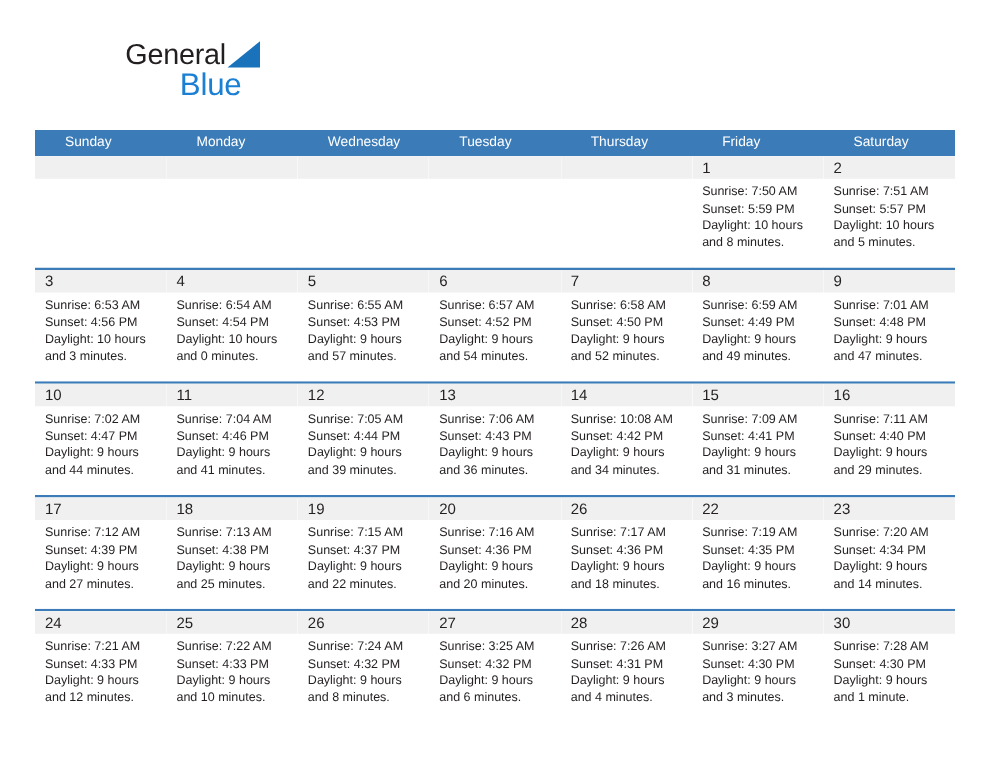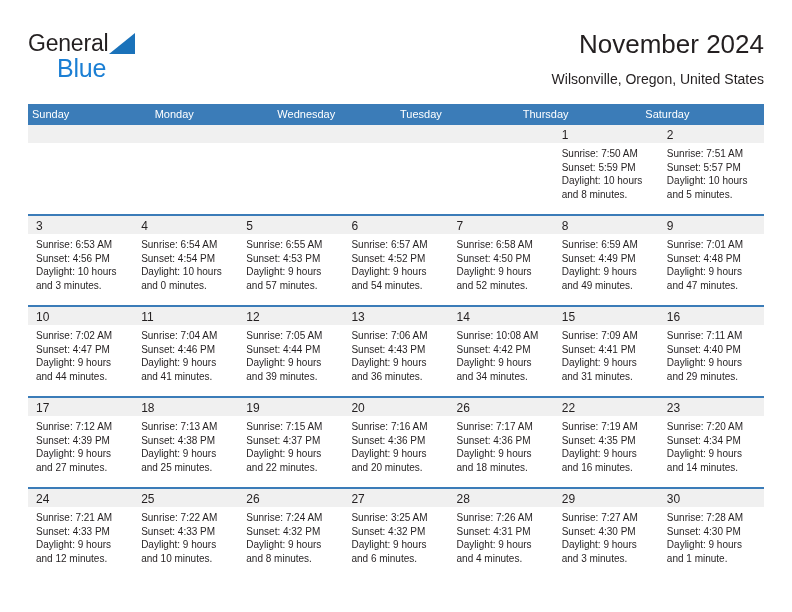--- a/index.html
+++ b/index.html
@@ -24,24 +24,25 @@
   
   .top-bar {
     position: absolute;
     left: 28px;
     top: 28px;
     right: 28px;
     height: 70px;
   }
   .brand {
     position: absolute;
-    left: 0;
+    left: 16px;
     top: 2px;
     width: 220px;
     height: 58px;
+    text-align: center;
   }
   .brand-row1 {
     position: relative;
     display: block;
     height: 26px;
     line-height: 26px;
     white-space: nowrap;
   }
   .brand-general {
     font-size: 23px;
@@ -96,21 +97,21 @@
     width: 736px;
   }
   .dow-row {
     display: flex;
     background: #3b7cb8;
     height: 21px;
   }
   .dow-cell {
     flex: 1 1 0;
     box-sizing: border-box;
-    padding-left: 4px;
+    padding-left: 24px;
     font-size: 11px;
     color: #ffffff;
     line-height: 21px;
     white-space: nowrap;
     overflow: hidden;
   }
   .week-row {
     display: flex;
     height: 89px;
     border-top: 2px solid #3b7cb8;
@@ -156,34 +157,31 @@
 
   <div class="top-bar">
 
     <div class="brand">
       <span class="brand-row1">
         <span class="brand-general">General</span><span class="brand-flag"></span>
       </span>
       <span class="brand-row2">Blue</span>
     </div>
 
-    <div class="title-block">
-      <div class="cal-title">November 2024</div>
-      <div class="cal-subtitle">Wilsonville, Oregon, United States</div>
-    </div>
 
   </div>
 
   <div class="calendar">
     <div class="dow-row" id="dow-row">
         <div class="dow-cell">Sunday</div>
         <div class="dow-cell">Monday</div>
         <div class="dow-cell">Wednesday</div>
         <div class="dow-cell">Tuesday</div>
         <div class="dow-cell">Thursday</div>
+        <div class="dow-cell">Friday</div>
         <div class="dow-cell">Saturday</div>
       </div>
     <div id="weeks-container">
         <div class="week-row first">
           <div class="day-cell empty">
             <div class="day-num-band"><span class="day-num"></span></div>
             <div class="day-info"></div>
           </div>
           <div class="day-cell empty">
             <div class="day-num-band"><span class="day-num"></span></div>
@@ -457,21 +455,21 @@
             <div class="day-info">
               <div>Sunrise: 7:26 AM</div>
               <div>Sunset: 4:31 PM</div>
               <div>Daylight: 9 hours</div>
               <div>and 4 minutes.</div>
             </div>
           </div>
           <div class="day-cell">
             <div class="day-num-band"><span class="day-num">29</span></div>
             <div class="day-info">
-              <div>Sunrise: 7:27 AM</div>
+              <div>Sunrise: 3:27 AM</div>
               <div>Sunset: 4:30 PM</div>
               <div>Daylight: 9 hours</div>
               <div>and 3 minutes.</div>
             </div>
           </div>
           <div class="day-cell">
             <div class="day-num-band"><span class="day-num">30</span></div>
             <div class="day-info">
               <div>Sunrise: 7:28 AM</div>
               <div>Sunset: 4:30 PM</div>

